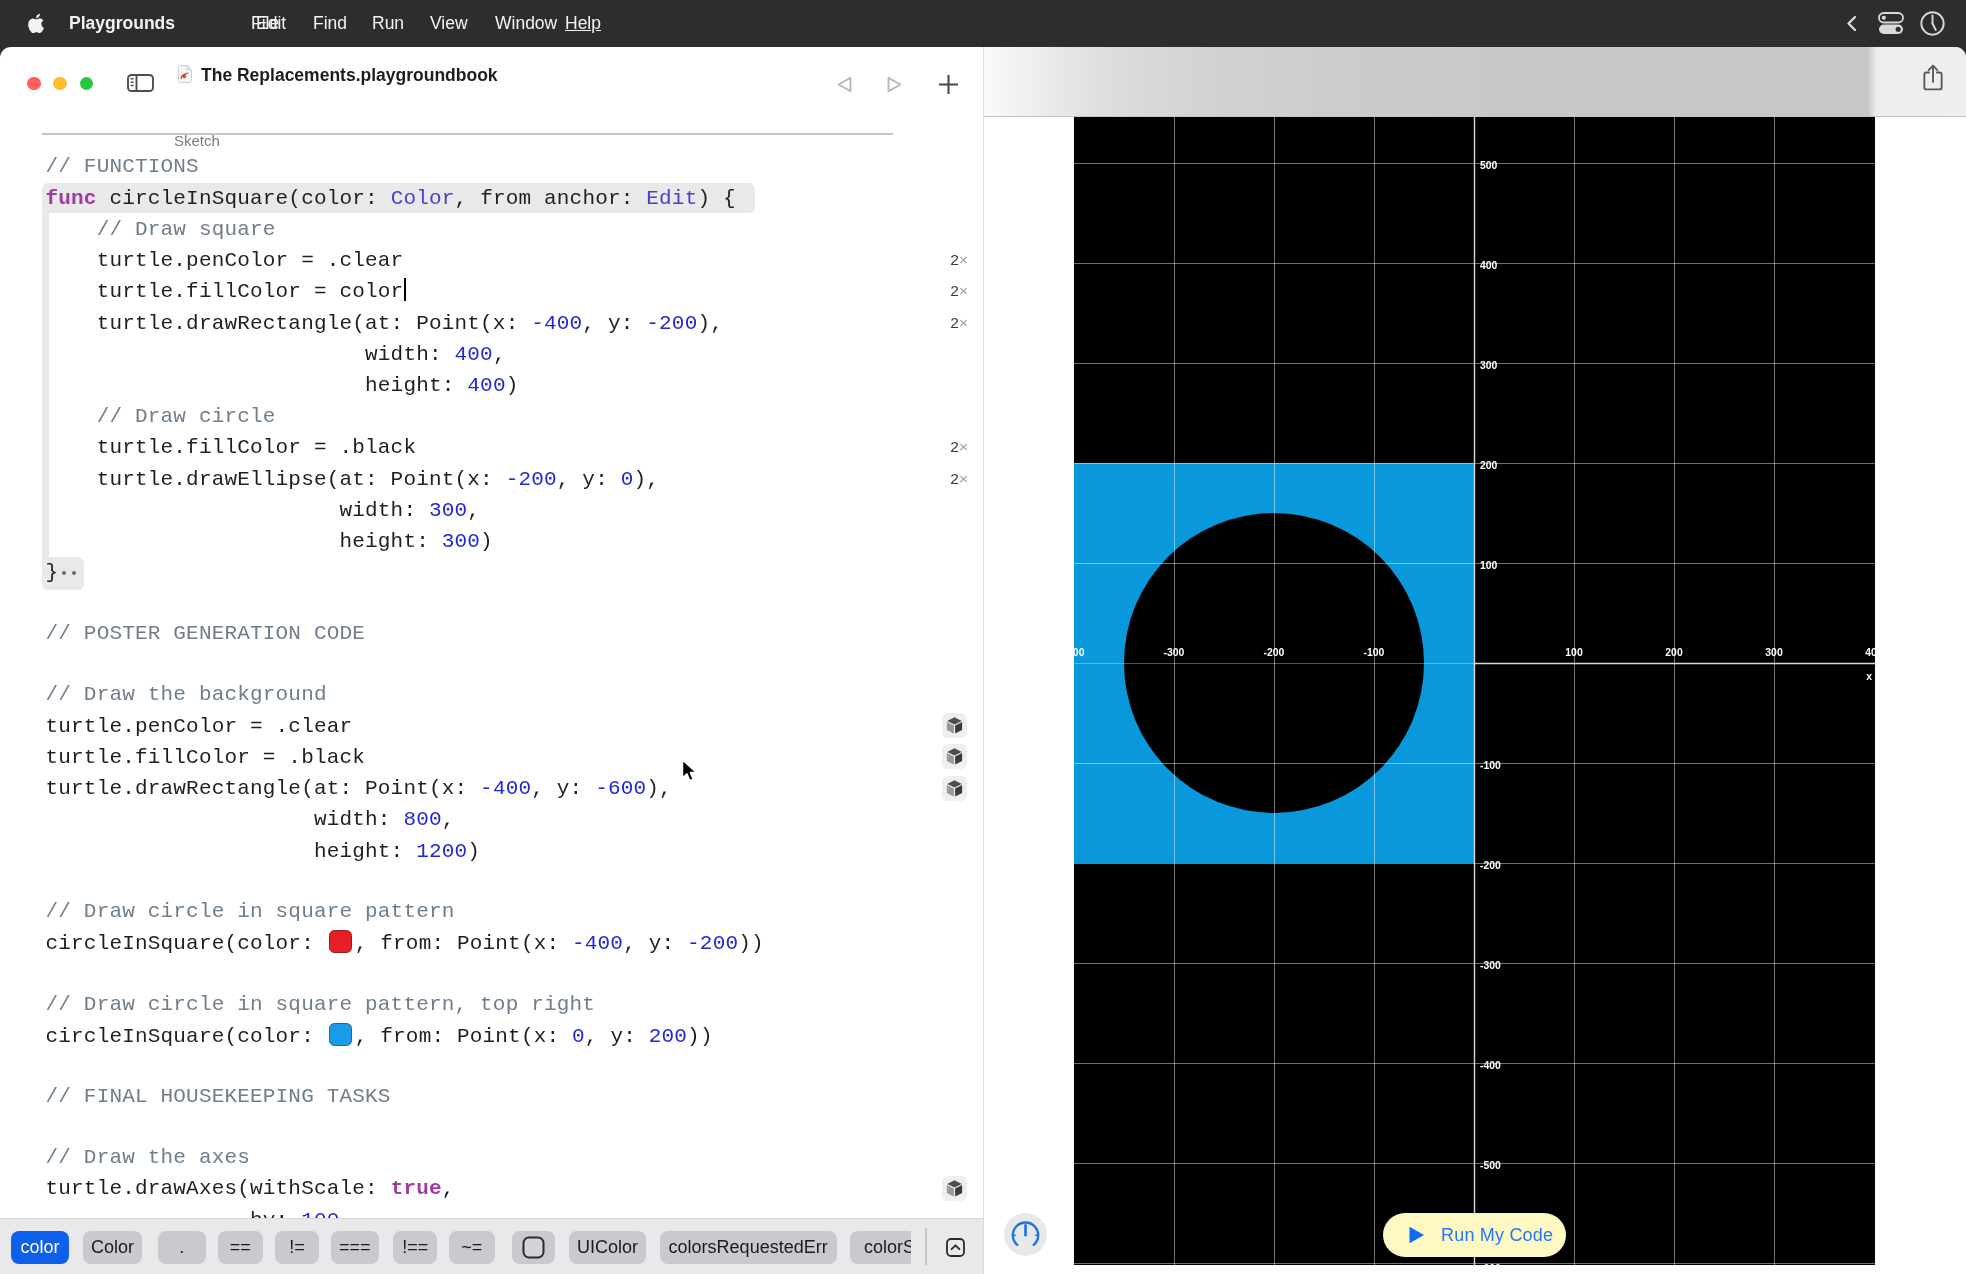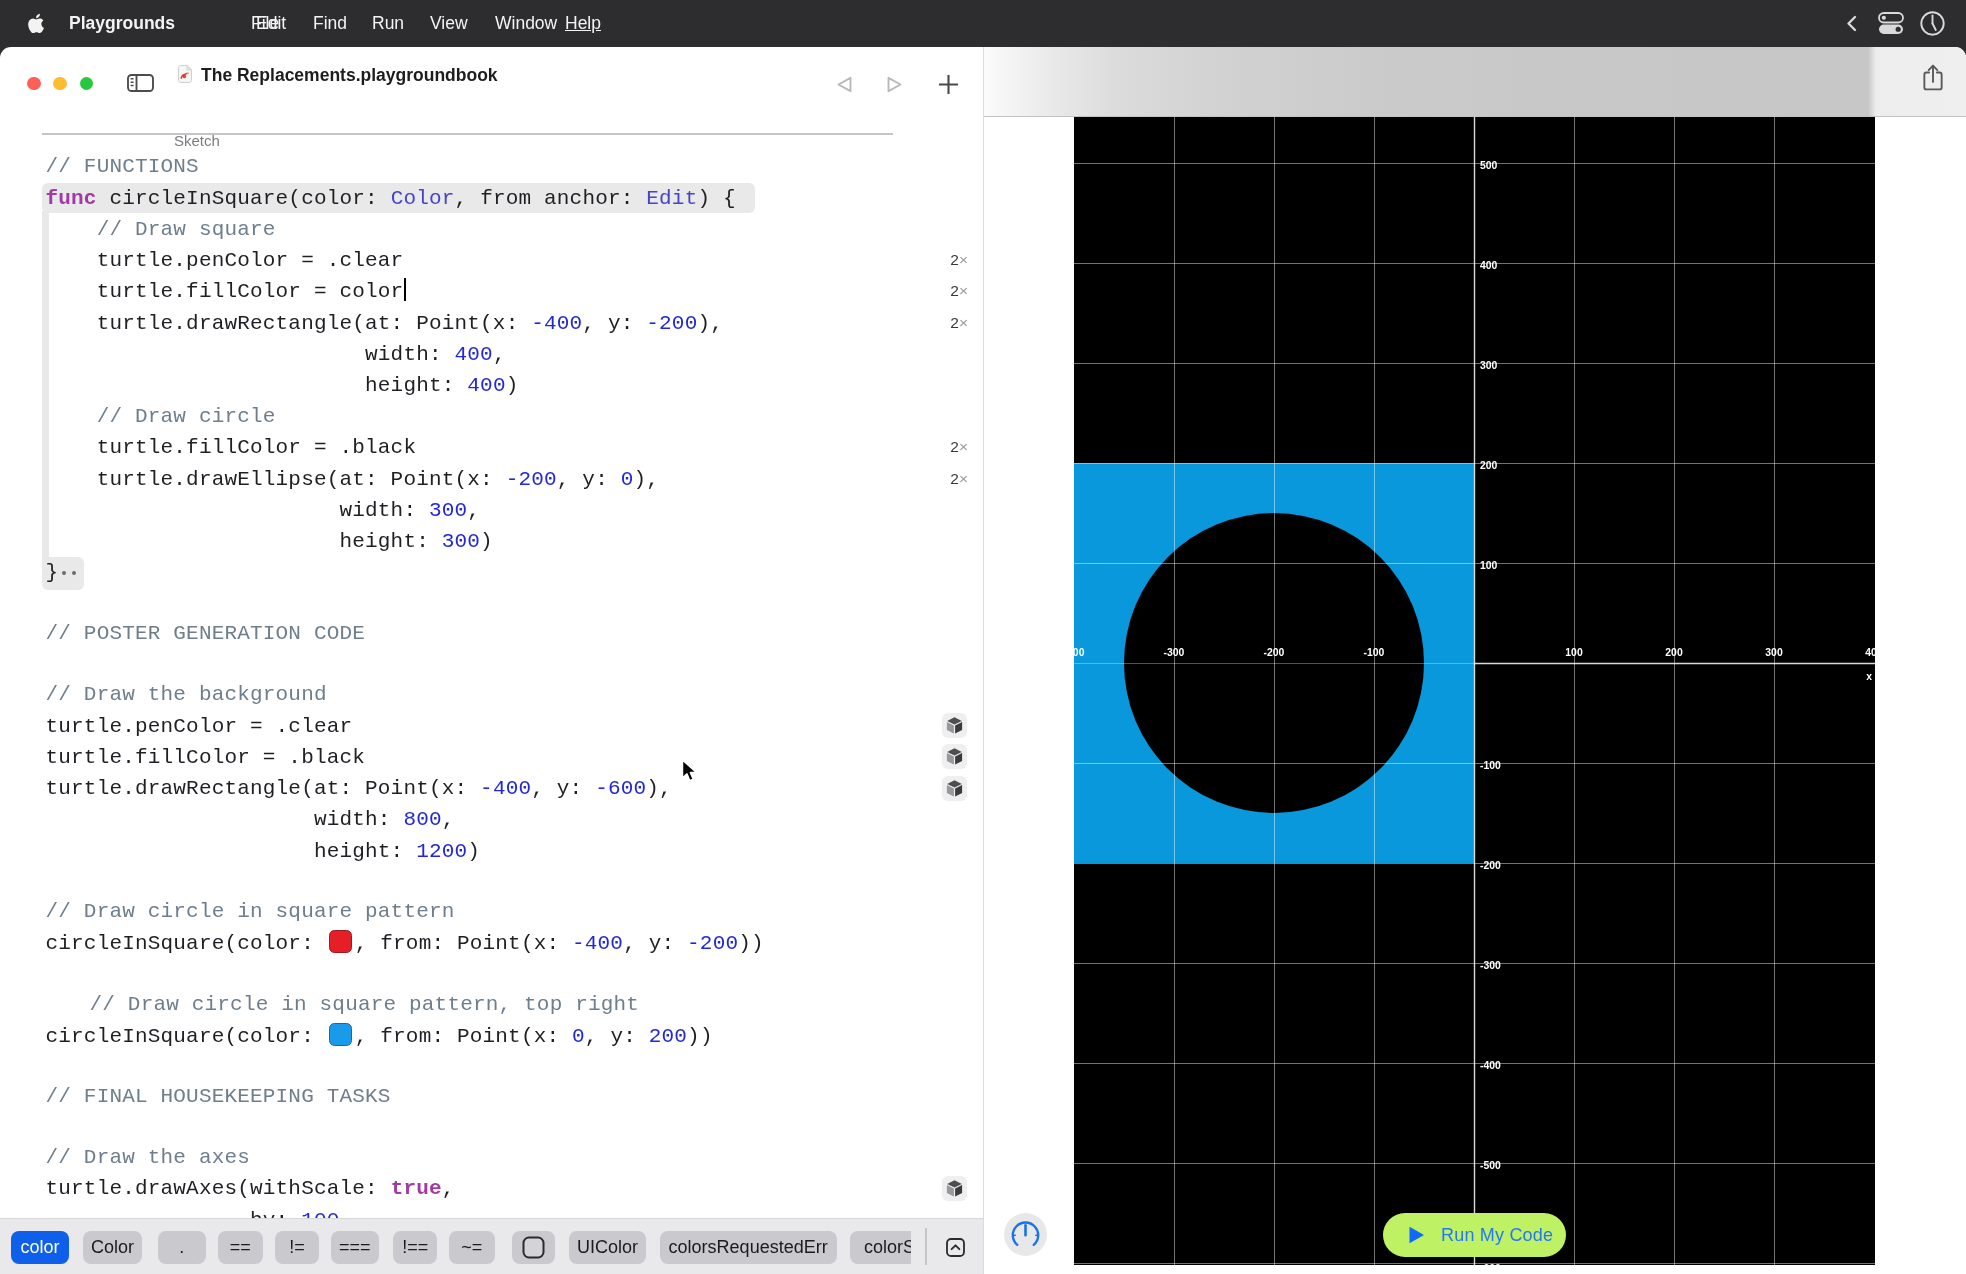--- a/index.html
+++ b/index.html
@@ -26,21 +26,21 @@
 .sw-red{background:#e61f26;border:1.5px solid #9b1b1e;}
 .sw-blue{background:#1a9be9;border:1.5px solid #1668a8;}
 .g2x{position:absolute;left:944px;width:24px;height:18px;font-size:15.5px;line-height:18px;color:#3a3a3a;text-align:right;}
 .g2x span{color:#9b9b9b;}
 .cube{position:absolute;left:942px;width:25px;height:25px;background:#efefef;border-radius:6px;}
 
 #canvas{position:absolute;left:1074px;top:70px;width:801px;height:1148px;background:#000;overflow:hidden;}
 
 #bottombar{position:absolute;left:0;top:1171px;width:983px;height:56px;background:#e9e9eb;border-top:1px solid #d8d8da;z-index:3;}
 .pill{position:absolute;top:12px;height:33px;border-radius:8px;background:#c9c9ce;color:#1b1b1d;font-size:18px;line-height:33px;text-align:center;}
-#runbtn{position:absolute;left:1383px;top:1166px;width:183px;height:44px;border-radius:22px;background:#bef264;z-index:3;}
+#runbtn{position:absolute;left:1383px;top:1166px;width:183px;height:44px;border-radius:22px;background:#fef9c3;z-index:3;}
 #runbtn .rtxt{position:absolute;left:58px;top:0;height:44px;line-height:44px;color:#2478f8;font-size:18px;letter-spacing:0.2px;}
 #speedo{position:absolute;left:1004px;top:1166px;width:43px;height:43px;border-radius:50%;background:#e8e8e8;z-index:3;}
 .tl{position:absolute;top:29.5px;width:13.5px;height:13.5px;border-radius:50%;}
 #title{position:absolute;left:201px;top:18px;font-size:17.5px;font-weight:bold;color:#1d1d1f;}
 #subtitle{position:absolute;left:174px;top:38.5px;font-size:15px;color:#7c7c80;margin-top:46px;}
 </style>
 </head>
 <body>
 <div id="menubar">
   <svg style="position:absolute;left:27px;top:13px" width="18" height="21" viewBox="0 0 18 21">
@@ -131,21 +131,21 @@
     <div class="ln" style="top:509.5px;">}</div>
     <div class="ln" style="top:570.5px;"><span class="c">// POSTER GENERATION CODE</span></div>
     <div class="ln" style="top:631.5px;"><span class="c">// Draw the background</span></div>
     <div class="ln" style="top:663.5px;">turtle.penColor = .clear</div>
     <div class="ln" style="top:694.5px;">turtle.fillColor = .black</div>
     <div class="ln" style="top:725.5px;">turtle.drawRectangle(at: Point(x: <span class="n">-400</span>, y: <span class="n">-600</span>),</div>
     <div class="ln" style="top:756.5px;">                     width: <span class="n">800</span>,</div>
     <div class="ln" style="top:788.5px;">                     height: <span class="n">1200</span>)</div>
     <div class="ln" style="top:848.5px;"><span class="c">// Draw circle in square pattern</span></div>
     <div class="ln" style="top:880.5px;">circleInSquare(color: <span class="swatch sw-red"></span>, from: Point(x: <span class="n">-400</span>, y: <span class="n">-200</span>))</div>
-    <div class="ln" style="top:941.5px;margin-left:44px;"><span class="c">// Draw circle in square pattern, top right</span></div>
+    <div class="ln" style="top:941.5px;"><span class="c">// Draw circle in square pattern, top right</span></div>
     <div class="ln" style="top:973.5px;">circleInSquare(color: <span class="swatch sw-blue"></span>, from: Point(x: <span class="n">0</span>, y: <span class="n">200</span>))</div>
     <div class="ln" style="top:1033.5px;"><span class="c">// FINAL HOUSEKEEPING TASKS</span></div>
     <div class="ln" style="top:1094.5px;"><span class="c">// Draw the axes</span></div>
     <div class="ln" style="top:1125.5px;">turtle.drawAxes(withScale: <span class="k">true</span>,</div>
     <div class="ln" style="top:1157.5px;">                by: <span class="n">100</span>,</div>
     <div class="g2x" style="top:204px;">2<span>×</span></div>
     <div class="g2x" style="top:235px;">2<span>×</span></div>
     <div class="g2x" style="top:267px;">2<span>×</span></div>
     <div class="g2x" style="top:391px;">2<span>×</span></div>
     <div class="g2x" style="top:423px;">2<span>×</span></div>

